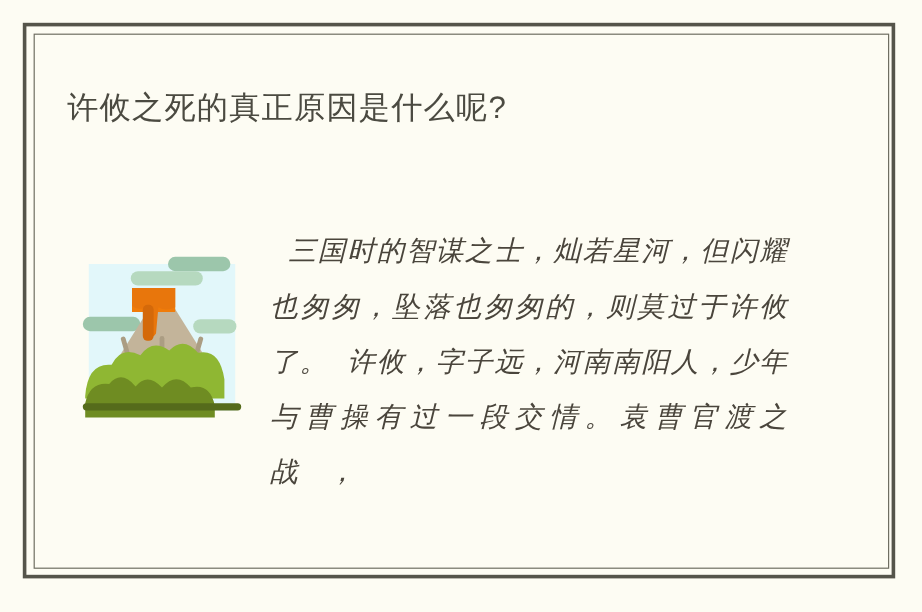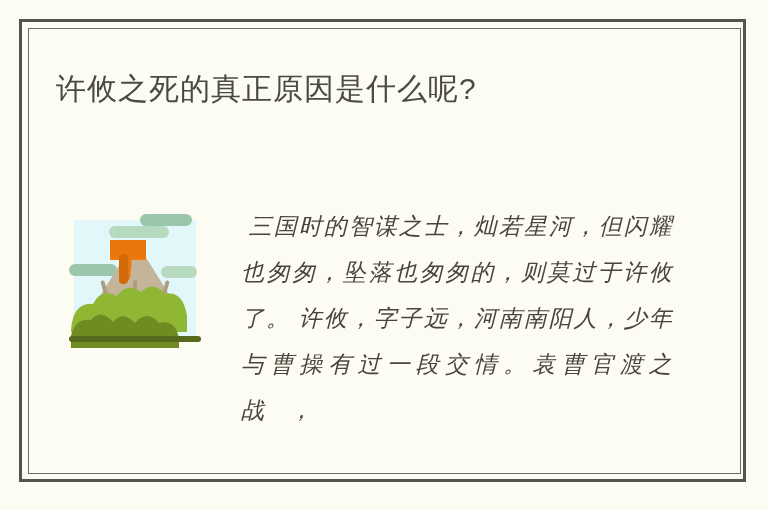--- a/index.html
+++ b/index.html
@@ -51,21 +51,21 @@
     width: 713px;
     height: 446px;
     box-sizing: border-box;
   }
 
   .title {
     position: absolute;
     left: 28px;
     top: 41px;
     margin: 0;
-    font-size: 30px;
+    font-size: 26px;
     line-height: 40px;
     font-weight: 400;
     letter-spacing: 1px;
     color: #4b4a41;
     white-space: nowrap;
     font-family: "Liberation Sans", "DejaVu Sans", sans-serif;
   }
 
   .article-body {
     position: absolute;
@@ -84,27 +84,27 @@
     height: 148px;
   }
   .illo-svg { display: block; width: 148px; height: 148px; }
 
   
   .para {
     position: absolute;
     left: 197px;
     top: 0px;
     width: 432px;
-    margin: 16px;
+    margin: 0;
     font-size: 23px;
     line-height: 46px;
     color: #4a453c;
     letter-spacing: 1.2px;
     text-align: justify;
-    font-family: Liberation Serif, serif;
+    font-family: Liberation Mono, monospace;
     font-style: italic;
     font-weight: 400;
     white-space: pre-wrap;
     word-break: break-all;
   }
 </style>
 </head>
 <body>
 
 <div class="page">

